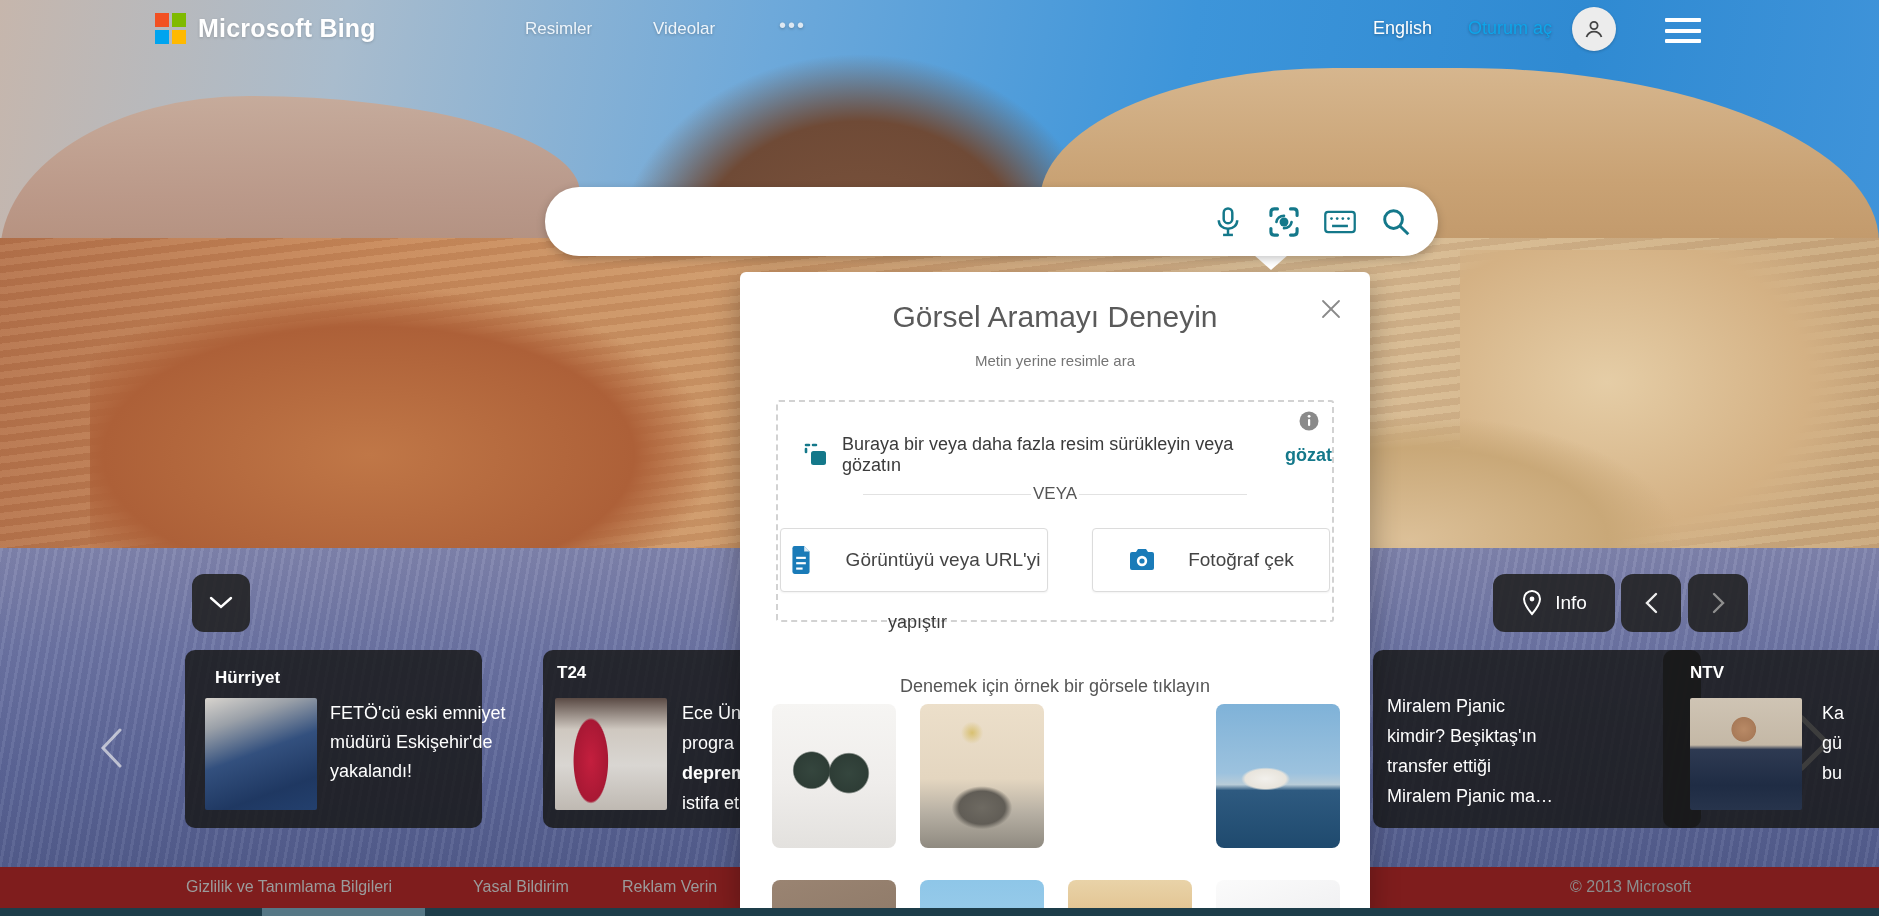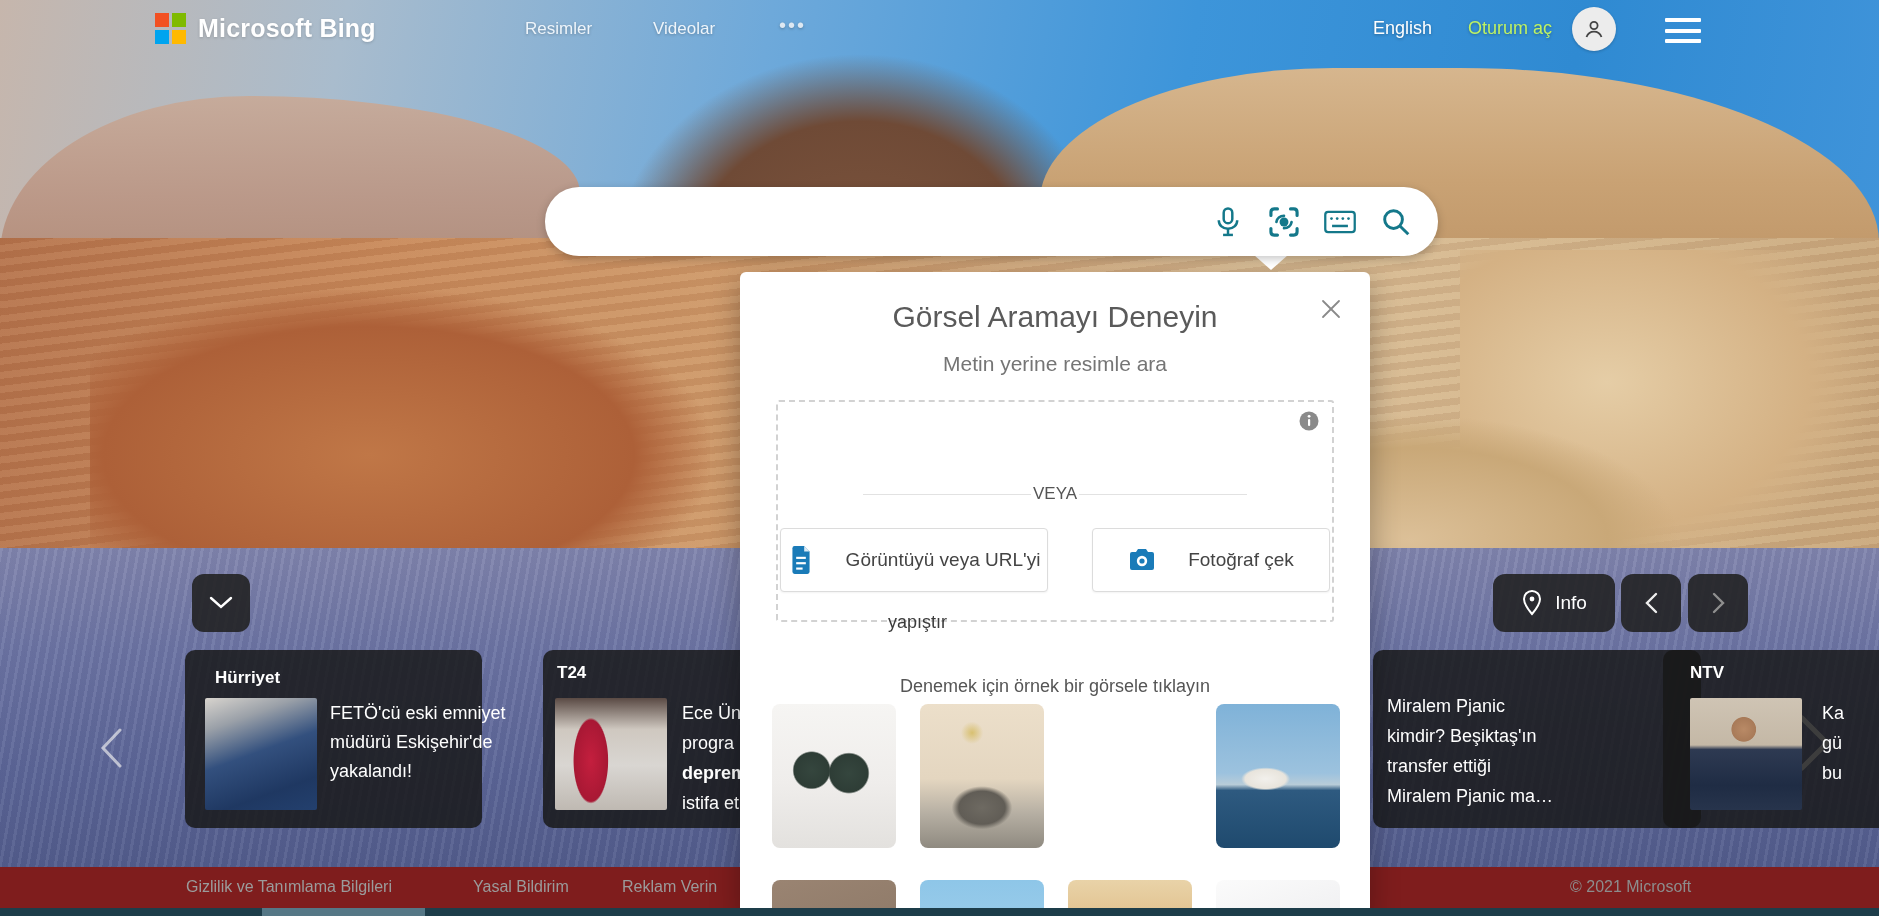--- a/index.html
+++ b/index.html
@@ -41,21 +41,21 @@
   .sq1{background:#f25022;} .sq2{background:#7fba00;} .sq3{background:#00a4ef;} .sq4{background:#ffb900;}
   .brand{margin-left:12px;color:#fff;font-size:25px;font-weight:600;letter-spacing:.2px;
     text-shadow:0 1px 3px rgba(0,0,0,.18);}
   .nav-item{position:absolute;top:19px;color:#eef5fb;font-size:17px;cursor:pointer;
     text-shadow:0 1px 3px rgba(0,0,0,.25);}
   .nav-resimler{left:525px;} .nav-videolar{left:653px;}
   .nav-more{position:absolute;left:779px;top:14px;color:#dde8f2;font-size:20px;letter-spacing:2px;cursor:pointer;
     text-shadow:0 1px 3px rgba(0,0,0,.25);}
   .hdr-english{position:absolute;left:1373px;top:18px;color:#fff;font-size:18px;cursor:pointer;
     text-shadow:0 1px 3px rgba(0,0,0,.3);}
-  .hdr-signin{position:absolute;left:1468px;top:18px;color:#bef264;font-size:18px;cursor:pointer;
+  .hdr-signin{position:absolute;left:1468px;top:18px;color:#0ea5e9;font-size:18px;cursor:pointer;
     text-shadow:0 1px 3px rgba(0,0,0,.3);}
   .avatar{position:absolute;left:1572px;top:7px;width:44px;height:44px;border-radius:50%;
     background:#ececec;display:flex;align-items:center;justify-content:center;cursor:pointer;
     box-shadow:0 1px 3px rgba(0,0,0,.2);}
   .hamburger{position:absolute;left:1665px;top:18px;width:36px;height:25px;cursor:pointer;
     display:flex;flex-direction:column;justify-content:space-between;}
   .hamburger span{display:block;height:4px;background:#fff;border-radius:1px;}
 
   
   .searchbar{position:absolute;left:545px;top:187px;width:893px;height:69px;background:#fff;
@@ -96,21 +96,21 @@
   .thumb-ntv{background:
      radial-gradient(circle 17px at 48% 28%,#b98a66 0%,#a87a58 70%,rgba(168,122,88,0) 75%),
      linear-gradient(180deg,#cfc4b4 0%,#c4b8a6 42%,#2e3a52 46%,#1f2c44 78%,#27344c 100%);}
 
   
   .popup{position:absolute;left:740px;top:272px;width:630px;height:644px;background:#fff;z-index:20;
     border-radius:6px;box-shadow:0 10px 30px rgba(0,0,0,.3);}
   .popup-close{position:absolute;right:26px;top:24px;width:26px;height:26px;cursor:pointer;
     display:flex;align-items:center;justify-content:center;}
   .popup-title{position:absolute;left:0;top:28px;width:100%;text-align:center;font-size:30px;color:#5a5a5a;}
-  .popup-sub{position:absolute;left:0;top:80px;width:100%;text-align:center;font-size:21px;color:#757575;}
+  .popup-sub{position:absolute;left:0;top:80px;width:100%;text-align:center;font-size:15px;color:#757575;}
   .dropzone{position:absolute;left:36px;top:128px;width:558px;height:222px;border:2px dashed #d2d2d2;
     border-radius:3px;box-sizing:border-box;}
   .dz-row{position:absolute;left:24px;top:32px;display:flex;align-items:center;gap:12px;}
   .dz-text{font-size:18px;color:#3b3b3b;}
   .dz-browse{font-size:18px;font-weight:700;color:#14788a;cursor:pointer;margin-left:2px;}
   .dz-info{position:absolute;right:12px;top:8px;cursor:pointer;}
   .dz-divider{position:absolute;left:0;top:82px;width:100%;display:flex;align-items:center;justify-content:center;gap:2px;}
   .dz-divider .line{height:1px;background:#e2e2e2;width:168px;}
   .dz-divider .veya{font-size:17px;color:#555;}
   .dz-buttons{position:absolute;left:0;top:126px;width:100%;display:flex;justify-content:center;gap:44px;}
@@ -324,34 +324,45 @@
     <div class="card-thumb thumb-ntv" style="left:27px;top:48px;"></div>
     <div class="card-line" style="left:159px;top:49px;">Ka</div>
     <div class="card-line" style="left:159px;top:79px;">gü</div>
     <div class="card-line" style="left:159px;top:109px;">bu</div>
   </div>
 
   <div class="footer">
     <span class="f-link f-link1">Gizlilik ve Tanımlama Bilgileri</span>
     <span class="f-link f-link2">Yasal Bildirim</span>
     <span class="f-link f-link3">Reklam Verin</span>
-    <span class="f-copy">© 2021 Microsoft</span>
+    <span class="f-copy">© 2013 Microsoft</span>
   </div>
 
   <div class="popup">
     <div class="popup-close">
       <svg width="24" height="24" viewBox="0 0 24 24" stroke="#8a8a8a" stroke-width="1.8" fill="none" stroke-linecap="round">
         <line x1="4" y1="4" x2="20" y2="20"></line>
           <line x1="20" y1="4" x2="4" y2="20"></line>
       </svg>
     </div>
     <div class="popup-title">Görsel Aramayı Deneyin</div>
     <div class="popup-sub">Metin yerine resimle ara</div>
 
     <div class="dropzone">
+      <div class="dz-row">
+        <span>
+          <svg width="28" height="28" viewBox="0 0 28 28" fill="none">
+            <path d="M4 4h3M11 4h3" stroke="#14788a" stroke-width="2.6" stroke-linecap="round"></path>
+            <path d="M4 8v3" stroke="#14788a" stroke-width="2.6" stroke-linecap="round"></path>
+            <rect x="9" y="10" width="15" height="14" rx="2.5" fill="#14788a"></rect>
+          </svg>
+        </span>
+        <span class="dz-text">Buraya bir veya daha fazla resim sürükleyin veya gözatın</span>
+        <span class="dz-browse">gözat</span>
+      </div>
       <div class="dz-info">
         <svg width="22" height="22" viewBox="0 0 22 22">
           <circle cx="11" cy="11" r="9.5" fill="#8a8a8a"></circle>
           <rect x="10" y="9" width="2.2" height="7" rx="1" fill="#fff"></rect>
           <circle cx="11.1" cy="6.3" r="1.4" fill="#fff"></circle>
         </svg>
       </div>
       <div class="dz-divider">
         <div class="line"></div>
         <div class="veya">VEYA</div>

